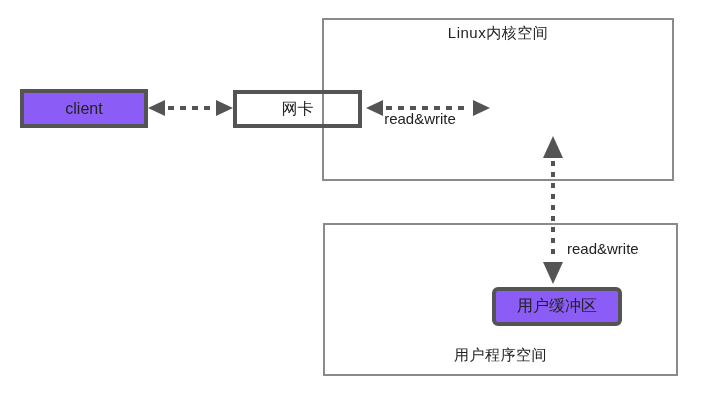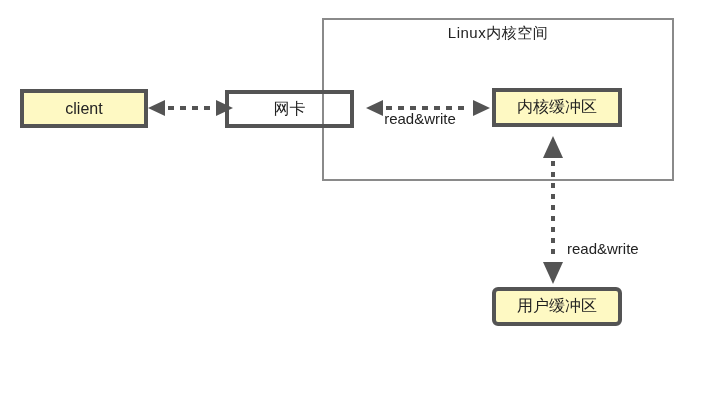--- a/index.html
+++ b/index.html
@@ -34,21 +34,21 @@
   .space-label.at-bottom { bottom: 9px; }
   .node {
     position: absolute;
     border: 4px solid var(--node-border, #545454);
     box-sizing: border-box;
     display: flex;
     align-items: center;
     justify-content: center;
     font-size: 16px;
     color: var(--text, #222222);
-    background: #fef9c3;
+    background: #8b5cf6;
   }
   .node.see-through { background: transparent; }
   .arrow-layer {
     position: absolute;
     left: 0;
     top: 0;
     pointer-events: none;
   }
   .dash-line {
     stroke: var(--arrow, #545454);
@@ -72,20 +72,23 @@
 </style>
 </head>
 <body>
 
 <div class="canvas">
 
   <div class="space-container" style="left:322px; top:18px; width:352px; height:163px;padding-left:44px;">
     <div class="space-label at-top">Linux内核空间</div>
   </div>
 
+  <div class="space-container" style="left:323px; top:223px; width:355px; height:153px;">
+    <div class="space-label at-bottom">用户程序空间</div>
+  </div>
 
   <svg class="arrow-layer" width="714" height="404" viewBox="0 0 714 404">
 
     <g>
       <polygon class="arrow-head" points="148,108 165,100 165,116"></polygon>
       <line class="dash-line dash-h" x1="168" y1="108" x2="213" y2="108"></line>
       <polygon class="arrow-head" points="233,108 216,100 216,116"></polygon>
     </g>
 
     <g>
@@ -101,25 +104,22 @@
     </g>
   </svg>
 
   <div class="edge-label centered" style="left:360px; top:66px; width:120px;">read&amp;write</div>
   <div class="edge-label" style="left:567px; top:196px;">read&amp;write</div>
 
   <div class="node" style="left:20px; top:89px; width:128px; height:39px;">
     <span>client</span>
   </div>
 
-  <div class="node see-through" style="left:225px; top:90px; width:129px; height:38px;">
+  <div class="node see-through" style="left:233px; top:90px; width:129px; height:38px;">
     <span>网卡</span>
   </div>
 
-  <div class="node" style="left:492px; top:88px; width:130px; height:39px;">
-    <span>内核缓冲区</span>
-  </div>
 
   <div class="node" style="left:492px; top:287px; width:130px; height:39px;border-radius:6px;">
     <span>用户缓冲区</span>
   </div>
 
 </div>
 
 </body></html>

